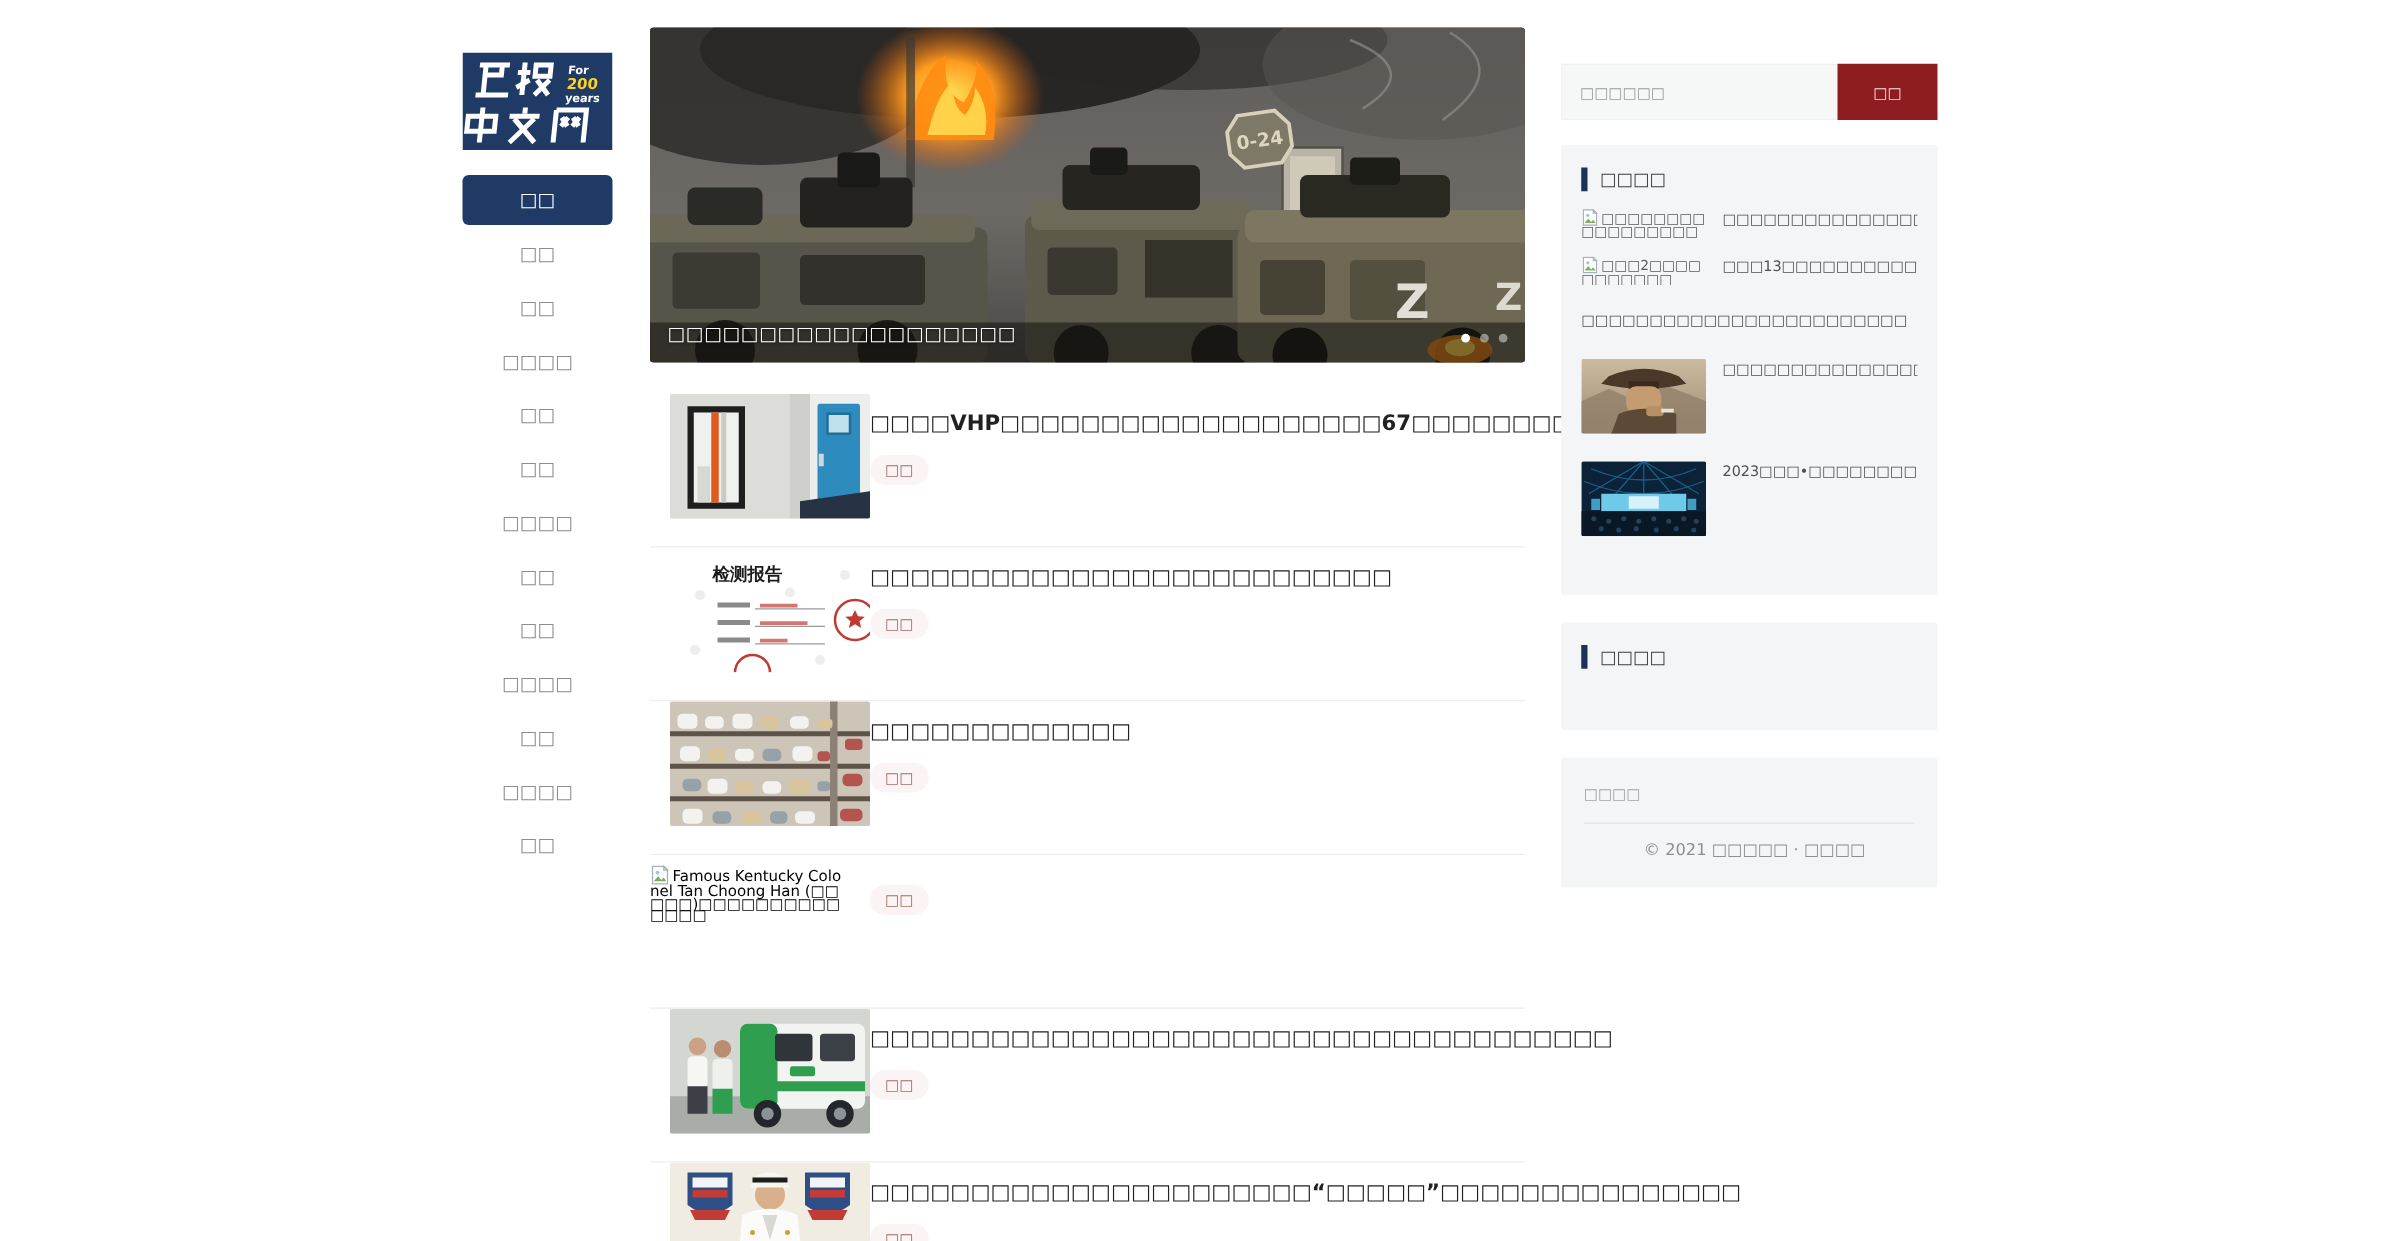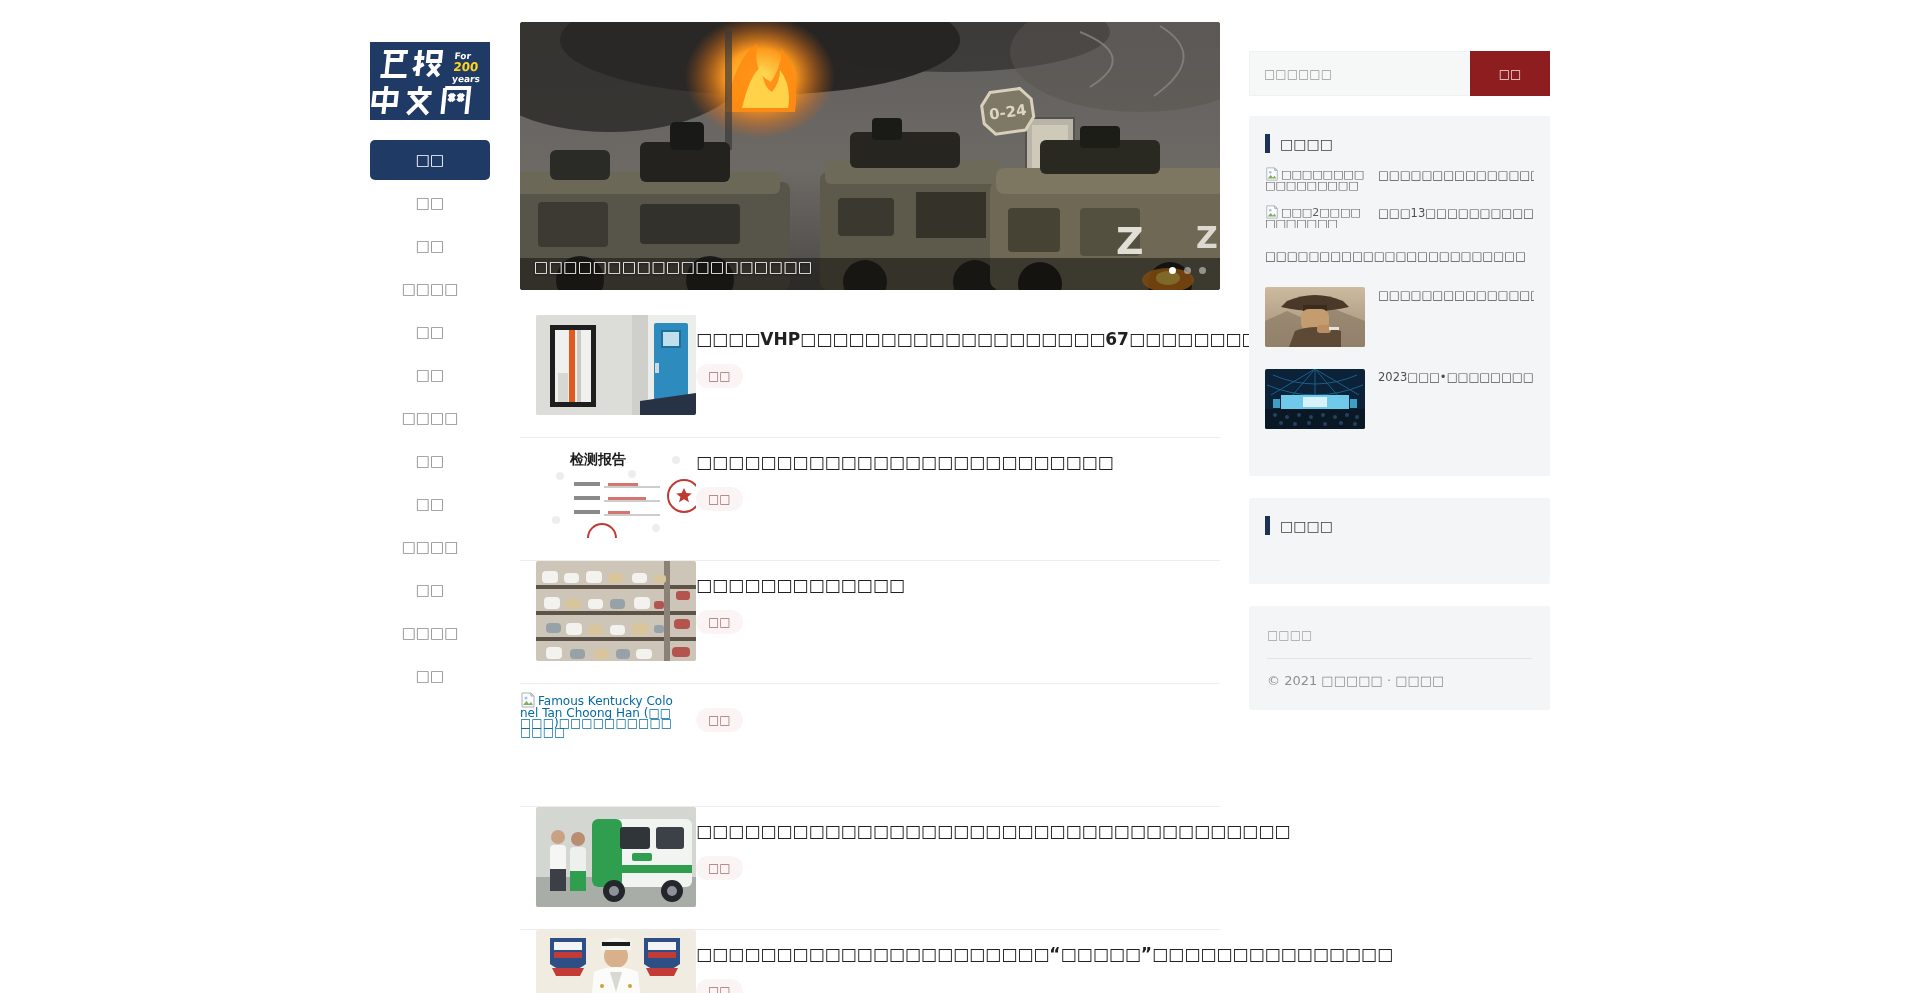--- a/index.html
+++ b/index.html
@@ -26,21 +26,21 @@
 
   .article-row { position:absolute; left:0; width:700px; height:123px; border-bottom:1px solid #ededed; }
   .thumb { position:absolute; left:16px; top:0; width:160px; height:100px; overflow:hidden;
     border-radius:2px; cursor:pointer; }
   .art-body { position:absolute; left:176px; top:12px; width:524px; }
   .art-title { font-size:17px; font-weight:bold; color:#212121; line-height:1.45; cursor:pointer; }
   .tag { display:inline-block; margin-top:12px; padding:5px 12px; border-radius:14px;
     background:#faf5f4; color:#a96868; font-size:12px; cursor:pointer; }
 
   
-  .broken-wrap { width:160px; font-size:12px; color:#0369a1; line-height:.78; word-break:break-all; }
+  .broken-wrap { width:160px; font-size:12px; color:#000000; line-height:.78; word-break:break-all; }
   .broken-ico { display:inline-block; vertical-align:-3px; margin-right:2px; }
 
   
   .rightcol { position:absolute; left:1249px; top:51px; width:301px; }
   .searchbar { position:relative; width:301px; height:45px; }
   .search-input { position:absolute; left:0; top:0; width:221px; height:45px; background:#f6f7f7;
     border:1px solid #f1f1f1; border-right:none; padding:0 14px; font-size:12px; color:#333;
     font-family:"DejaVu Sans","Liberation Sans",sans-serif; outline:none; }
   .search-input::placeholder { color:#9a9a9a; }
   .search-btn { position:absolute; right:0; top:0; width:80px; height:45px; background:#8e1d20;
@@ -58,21 +58,21 @@
   .hot-alt { flex:0 0 100px; width:100px; margin-right:13px; font-size:11px; color:#5a5a5a;
     line-height:.75; word-break:break-all; overflow:hidden; max-height:34px; }
   .hot-title { font-size:11.5px; color:#4f4f4f; line-height:1.5; white-space:nowrap; overflow:hidden; }
   .hot-title.wide { white-space:normal; }
 
   .panel-reco { margin-top:22px; width:301px; height:86px; }
 
   .panel-footer { margin-top:22px; width:301px; padding:22px 18px; }
   .footer-links { font-size:12px; color:#a3a3a3; cursor:pointer; }
   .footer-div { border-bottom:1px solid #e4e4e4; margin:16px 0 14px; }
-  .footer-copy { font-size:13px; color:#8f8f8f; }
+  .footer-copy { font-size:13px; color:#8f8f8f;margin-left:48px; }
 
   svg text { font-family:"DejaVu Sans","Liberation Sans",sans-serif; }
 </style>
 </head>
 <body>
 
 <div class="page">
 
   <aside class="leftcol">
     <div class="logo" title="卫报中文网">

